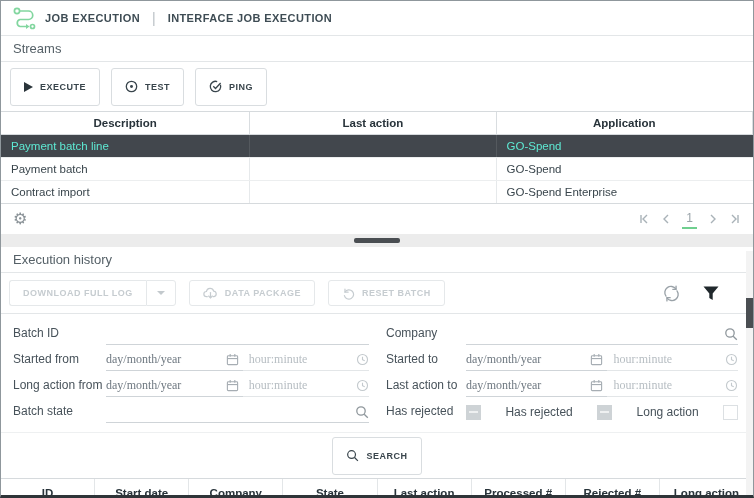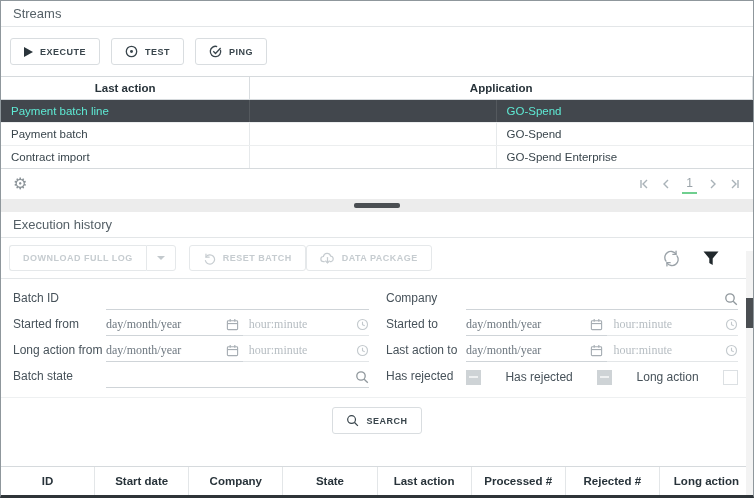--- a/index.html
+++ b/index.html
@@ -14,21 +14,21 @@
   .topbar{ height:35px; flex:0 0 35px; border-bottom:1px solid #e3e6e8; display:flex; align-items:center; padding:0 10px; }
   .topbar .ttl{ font-size:11px; font-weight:700; letter-spacing:.4px; color:#3e4c54; }
   .topbar .sep{ color:#b8bfc4; font-size:14px; margin:0 12px; font-weight:400; }
   .route-icon{ width:26px; height:24px; margin-right:8px; }
   
   .sec-title{ height:26px; flex:0 0 26px; border-bottom:1px solid #e3e6e8; display:flex; align-items:center; padding:0 12px; font-size:13px; color:#556067; }
   
   .stoolbar{ height:49px; flex:0 0 49px; display:flex; align-items:center; padding:0 9px; gap:11px; }
   .btn{
     display:inline-flex; align-items:center; gap:7px; background:#fff;
-    border:1px solid #d9dde0; border-radius:3px; height:27px; padding:0 13px;
+    border:1px solid #d9dde0; border-radius:3px; height:38px; padding:0 13px;
     font-size:9px; font-weight:700; letter-spacing:.5px; color:#39454c; cursor:pointer;
     font-family:inherit;
   }
   
   .stable{ flex:0 0 auto; border-top:1px solid #d6dadd; border-bottom:1px solid #d6dadd; }
   .srow{ display:flex; }
   .scell{ flex:0 0 33.15%; padding:0 10px; display:flex; align-items:center; height:22px; font-size:11.5px; border-right:1px solid #e6e9eb; }
   .scell:nth-child(2){ flex:0 0 32.75%; }
   .scell:last-child{ flex:1 1 auto; border-right:none; }
   .shead .scell{ height:23px; font-weight:700; justify-content:center; color:#28333a; border-bottom:1px solid #d6dadd; border-right:1px solid #d9dde0; background:#fff; font-size:11.5px; }
@@ -88,20 +88,31 @@
   
   .vscroll{ position:absolute; right:0; top:250px; bottom:0; width:7px; background:#f3f3f3; }
   .vscroll .thumb{ position:absolute; top:47px; left:0; width:7px; height:30px; background:#4a4e52; cursor:pointer; }
   svg{ display:block; }
 </style>
 </head>
 <body>
 
 <div class="app">
 
+  <div class="topbar">
+    <svg class="route-icon" viewBox="0 0 26 24" fill="none" stroke="#82d69f" stroke-width="1.7" stroke-linecap="round">
+      <circle cx="6" cy="5" r="2.6"></circle>
+      <path d="M9 5 h8.5 a4 4 0 0 1 0 8.5 H9 a3.6 3.6 0 0 0 0 7 h6"></path>
+      <path d="M15 18 l3.5 2.5 -3.5 2.5 z" fill="#82d69f" stroke="none"></path>
+      <circle cx="21.5" cy="20.5" r="2"></circle>
+    </svg>
+    <span class="ttl">JOB EXECUTION</span>
+    <span class="sep">|</span>
+    <span class="ttl">INTERFACE JOB EXECUTION</span>
+  </div>
 
   <div class="sec-title">Streams</div>
 
   <div class="stoolbar">
     <button class="btn">
       <svg width="9" height="10" viewBox="0 0 9 10">
           <polygon points="0,0 9,5 0,10" fill="#2b353b"></polygon>
         </svg>
       <span>EXECUTE</span>
     </button>
@@ -116,20 +127,21 @@
       <svg width="13" height="13" viewBox="0 0 14 14" fill="none" stroke="#39454c" stroke-width="1.4">
           <path d="M12.3 5.2 A5.6 5.6 0 1 1 8.8 1.7"></path>
           <polyline points="4.6,6.8 7,9.2 12.5,3.2"></polyline>
         </svg>
       <span>PING</span>
     </button>
   </div>
 
   <div class="stable">
     <div class="srow shead">
+      <div class="scell">Description</div>
       <div class="scell">Last action</div>
       <div class="scell">Application</div>
     </div>
     <div class="srow body selected">
       <div class="scell">Payment batch line</div>
       <div class="scell"></div>
       <div class="scell">GO-Spend</div>
     </div>
     <div class="srow body">
       <div class="scell">Payment batch</div>
@@ -180,34 +192,34 @@
 
   <div class="etoolbar">
     <div class="splitbtn">
       <button class="btn disabled main">
         <span>DOWNLOAD FULL LOG</span>
       </button>
       <button class="btn disabled caret">
         <span class="caret-glyph"></span>
       </button>
     </div>
-    <button class="btn disabled">
-      <svg width="13" height="13" viewBox="0 0 14 14" fill="none" stroke="#c6ccd0" stroke-width="1.3" stroke-linecap="round">
-          <path d="M3.2 5.4 A5 5 0 1 1 2.6 9.2"></path>
-          <polyline points="3.2,2.2 3.2,5.6 6.6,5.6"></polyline>
-        </svg>
-      <span>RESET BATCH</span>
-    </button>
     <button class="btn disabled" style="margin-right:13px">
       <svg width="15" height="12" viewBox="0 0 16 13" fill="none" stroke="#c6ccd0" stroke-width="1.3" stroke-linecap="round">
           <path d="M4.5 10.5 H3.6 A2.8 2.8 0 0 1 3.6 4.9 A4 4 0 0 1 11.4 4.4 A3.1 3.1 0 0 1 11.8 10.5 H11"></path>
           <line x1="8" y1="6" x2="8" y2="11.5"></line>
           <polyline points="6,9.8 8,11.8 10,9.8"></polyline>
         </svg>
       <span>DATA PACKAGE</span>
+    </button>
+    <button class="btn disabled">
+      <svg width="13" height="13" viewBox="0 0 14 14" fill="none" stroke="#c6ccd0" stroke-width="1.3" stroke-linecap="round">
+          <path d="M3.2 5.4 A5 5 0 1 1 2.6 9.2"></path>
+          <polyline points="3.2,2.2 3.2,5.6 6.6,5.6"></polyline>
+        </svg>
+      <span>RESET BATCH</span>
     </button>
     <div class="etools-right">
       <span class="iconbtn">
         <svg width="19" height="19" viewBox="0 0 20 20" fill="none" stroke="#9aa2a8" stroke-width="1.4" stroke-linecap="round">
             <path d="M4.2 12.8 A6.2 6.2 0 0 1 14.6 5.2"></path>
             <polyline points="14.8,2.2 14.8,5.6 11.4,5.6"></polyline>
             <path d="M15.8 7.2 A6.2 6.2 0 0 1 5.4 14.8"></path>
             <polyline points="5.2,17.8 5.2,14.4 8.6,14.4"></polyline>
           </svg>
       </span>

